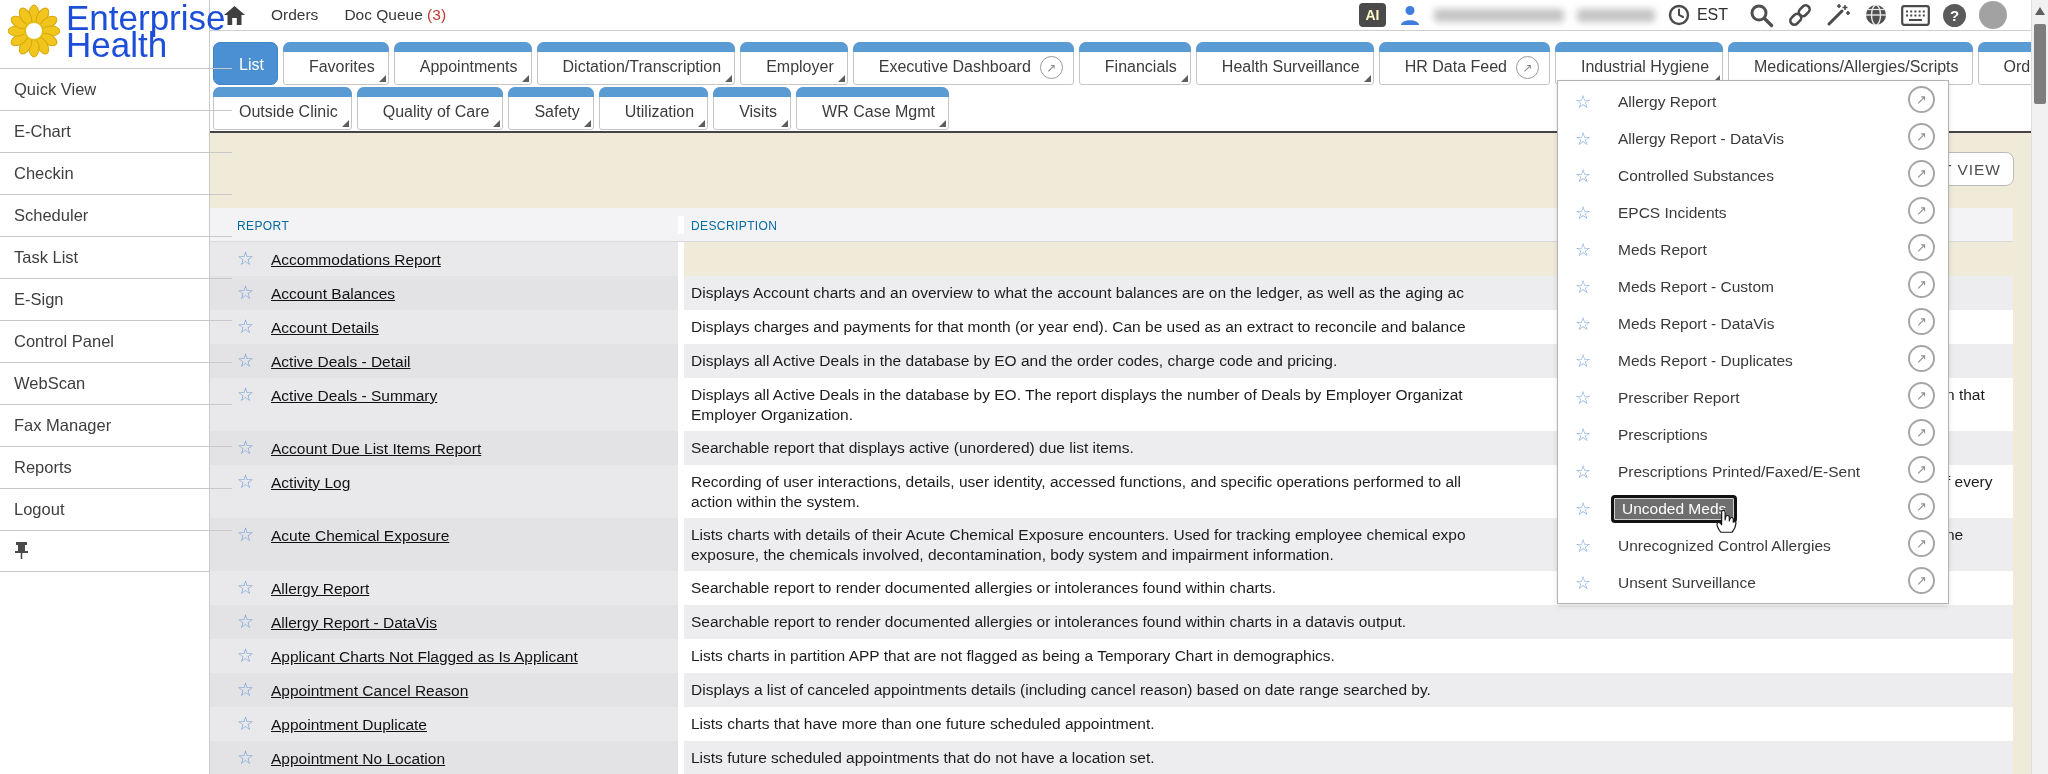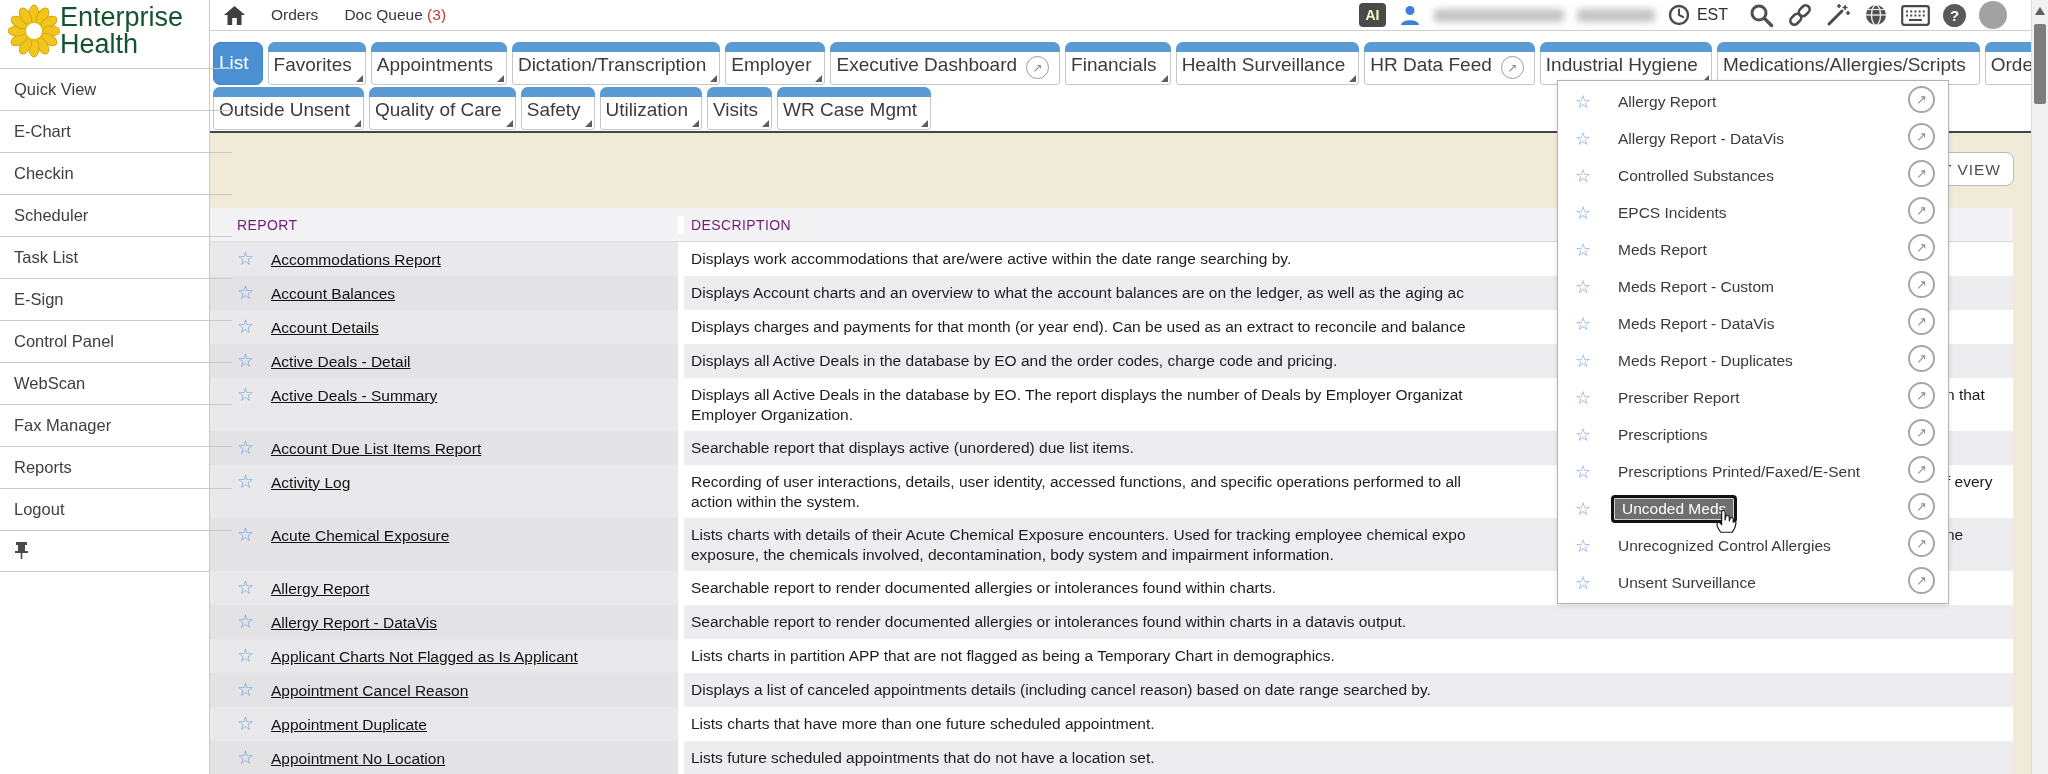--- a/index.html
+++ b/index.html
@@ -3,21 +3,21 @@
 <meta charset="utf-8">
 <style>
   html,body{margin:0;padding:0;}
   .app{position:relative;width:2048px;height:774px;overflow:hidden;background:#ffffff;
        font-family:"Liberation Sans",sans-serif;color:#222;}
 
   
   .sidebar{position:absolute;left:0;top:0;width:210px;height:774px;background:#fff;
            border-right:1px solid #c9c9c9;box-sizing:border-box;z-index:10;}
   .logo{position:absolute;left:8px;top:4px;display:flex;align-items:center;}
-  .logo-text{margin-left:0;font-size:27px;line-height:27px;color:#14532d;letter-spacing:0;}
+  .logo-text{margin-left:6px;font-size:35px;line-height:27px;color:#1d4ed8;letter-spacing:0;}
   .side-menu{position:absolute;left:0;top:68px;width:232px;border-top:1px solid #c8c8c8;}
   .side-item{height:42px;display:flex;align-items:center;padding-left:14px;
              border-bottom:1px solid #c8c8c8;font-size:16.5px;color:#3e3e3e;cursor:pointer;box-sizing:border-box;}
   .pin-row{height:42px;display:flex;align-items:center;padding-left:14px;border-bottom:1px solid #c8c8c8;}
 
   
   .topbar{position:absolute;left:210px;top:0;width:1821px;height:31px;background:#fff;
           border-bottom:1px solid #cfcfcf;box-sizing:border-box;}
   .tb-left{position:absolute;left:14px;top:0;height:30px;display:flex;align-items:center;gap:26px;}
   .tb-nav{font-size:15.5px;color:#383838;cursor:pointer;}
@@ -32,40 +32,40 @@
   .avatar-dot{width:28px;height:28px;border-radius:50%;background:#a2a2a2;}
 
   
   .tabbar{position:absolute;left:210px;top:31px;width:1821px;height:102px;background:#fff;
           border-bottom:2px solid #454545;box-sizing:border-box;}
   .tabrow{position:absolute;left:3px;display:flex;gap:5px;}
   .row1{top:11px;}  .row2{top:56px;}
   .tab{position:relative;height:43px;box-sizing:border-box;border:1px solid #c6c6c6;border-radius:7px 7px 3px 3px;
        background:#fff;display:inline-flex;align-items:flex-end;cursor:pointer;}
   .strip{position:absolute;left:-1px;top:-1px;right:-1px;height:10px;background:#5b9bd3;border-radius:7px 7px 0 0;}
-  .tab-label{padding:0 13px 8px 5px;font-size:19px;color:#3c3c3c;white-space:nowrap;}
+  .tab-label{padding:0 13px 8px 25px;font-size:16px;color:#3c3c3c;white-space:nowrap;}
   .corner{display:none;position:absolute;right:2px;bottom:2px;width:0;height:0;
           border-left:7px solid transparent;border-bottom:7px solid #5e5e5e;}
   .kind-menu .corner{display:block;}
   .ext{display:none;margin:0 10px 5px -4px;width:21px;height:21px;border:1.5px solid #9a9a9a;border-radius:50%;
        color:#8a8a8a;font-size:12px;align-items:center;justify-content:center;}
   .kind-external .ext{display:flex;}
   .kind-active{background:#4a90d2;border-color:#3f85c6;border-radius:7px;}
   .kind-active .strip{background:transparent;}
   .kind-active .tab-label{color:#fff;padding-bottom:10px;}
 
   
   .content{position:absolute;left:210px;top:133px;width:1821px;height:641px;background:#f0ead9;}
   .view-btn{position:absolute;top:19px;right:17px;width:156px;height:34px;background:#fff;border:1px solid #bbb;
             border-radius:8px;font-size:15.5px;color:#4f4f4f;text-align:right;padding-right:12px;box-sizing:border-box;
             line-height:32px;letter-spacing:1px;z-index:2;cursor:pointer;font-family:"Liberation Sans",sans-serif;}
   .rtable{position:absolute;left:0;top:75px;width:1803px;}
   .thead{display:flex;height:33px;background:#f3f3f5;border-bottom:1px solid #dadada;align-items:center;}
   .th-report{width:474px;padding-left:27px;box-sizing:border-box;border-right:6px solid #fff;}
-  .thead span{font-size:14px;color:#701a75;letter-spacing:.4px;}
+  .thead span{font-size:12px;color:#0369a1;letter-spacing:.4px;}
   .th-desc{padding-left:7px;}
   .t-row{display:flex;min-height:34px;}
   .t-left{width:474px;box-sizing:border-box;border-right:6px solid #fff;display:flex;align-items:flex-start;
           padding:7px 0 6px 27px;}
   .t-right{flex:1;position:relative;padding:7px 0 6px 7px;font-size:15.5px;color:#1c1c1c;line-height:20px;
            white-space:nowrap;overflow:hidden;}
   .t-row:nth-of-type(odd) .t-right{background:#ffffff;}
   .t-row:nth-of-type(even) .t-right{background:#ededf0;}
   .t-row:nth-of-type(odd) .t-left{background:#e9e9eb;}
   .t-row:nth-of-type(even) .t-left{background:#e3e3e6;}
@@ -322,21 +322,21 @@
           <span class="strip"></span>
           <span class="tab-label">Orders</span>
 
           <span class="corner"></span>
         </div>
       </div>
     <div class="tabrow row2">
 
         <div class="tab kind-menu">
           <span class="strip"></span>
-          <span class="tab-label">Outside Unsent</span>
+          <span class="tab-label">Outside Clinic</span>
 
           <span class="corner"></span>
         </div>
 
         <div class="tab kind-menu">
           <span class="strip"></span>
           <span class="tab-label">Quality of Care</span>
 
           <span class="corner"></span>
         </div>
@@ -382,25 +382,20 @@
         <div class="th-desc">
           <span>DESCRIPTION</span>
         </div>
       </div>
       <div>
 
           <div class="t-row">
             <div class="t-left">
               <span class="star">☆</span>
               <span class="rlink">Accommodations Report</span>
-            </div>
-            <div class="t-right">
-              <span class="d1">Displays work accommodations that are/were active within the date range searching by.</span>
-              <span class="d2"></span>
-              <span class="frag"></span>
             </div>
           </div>
 
           <div class="t-row">
             <div class="t-left">
               <span class="star">☆</span>
               <span class="rlink">Account Balances</span>
             </div>
             <div class="t-right">
               <span class="d1">Displays Account charts and an overview to what the account balances are on the ledger, as well as the aging ac</span>

